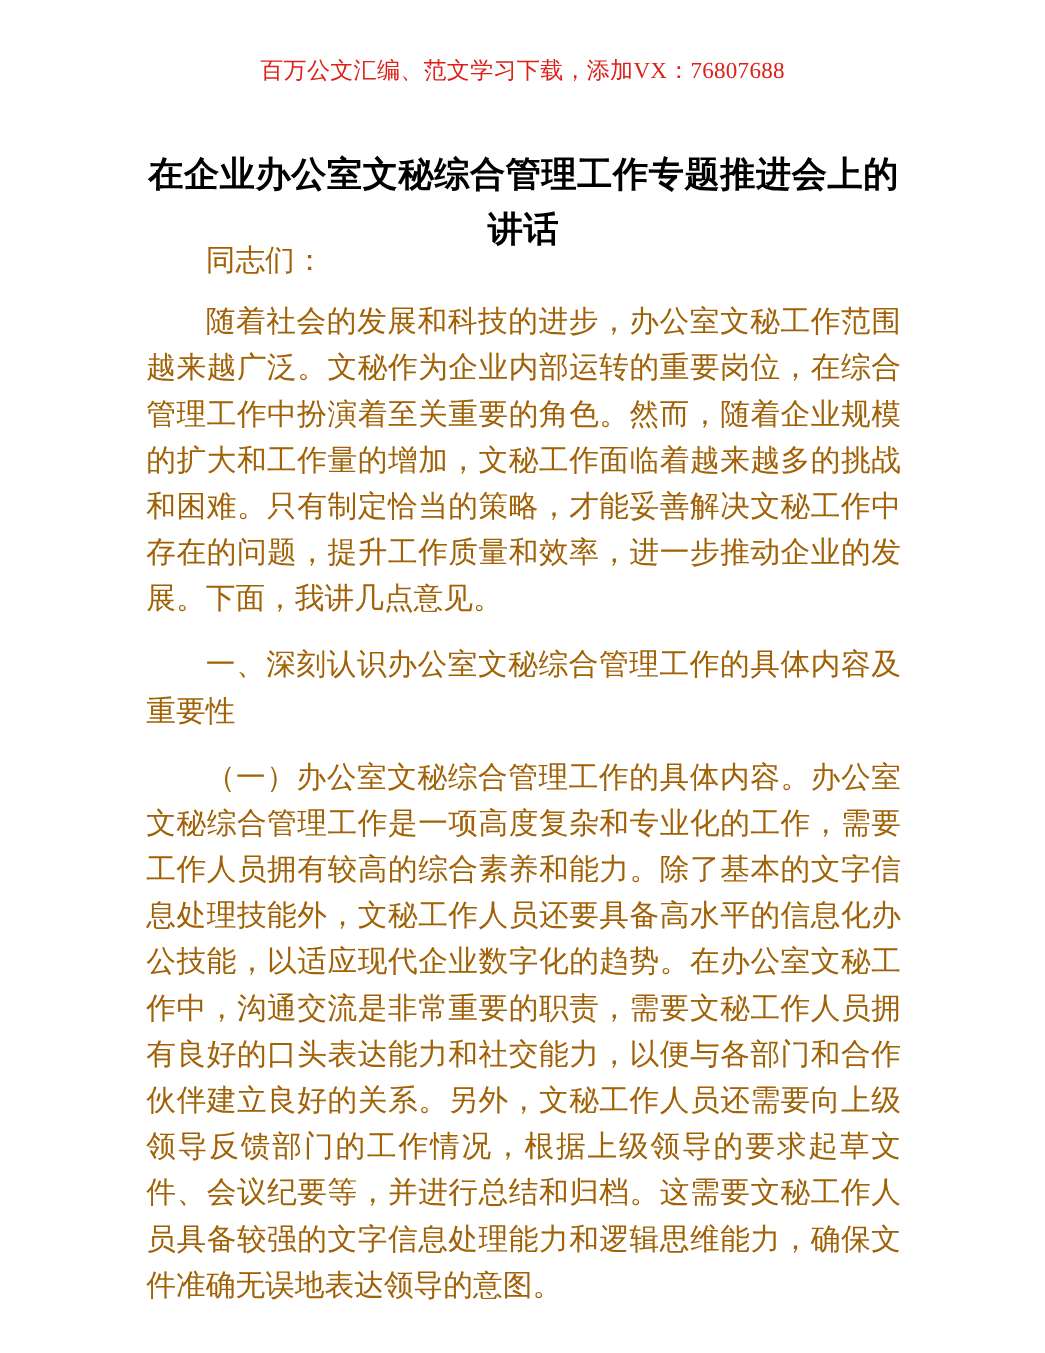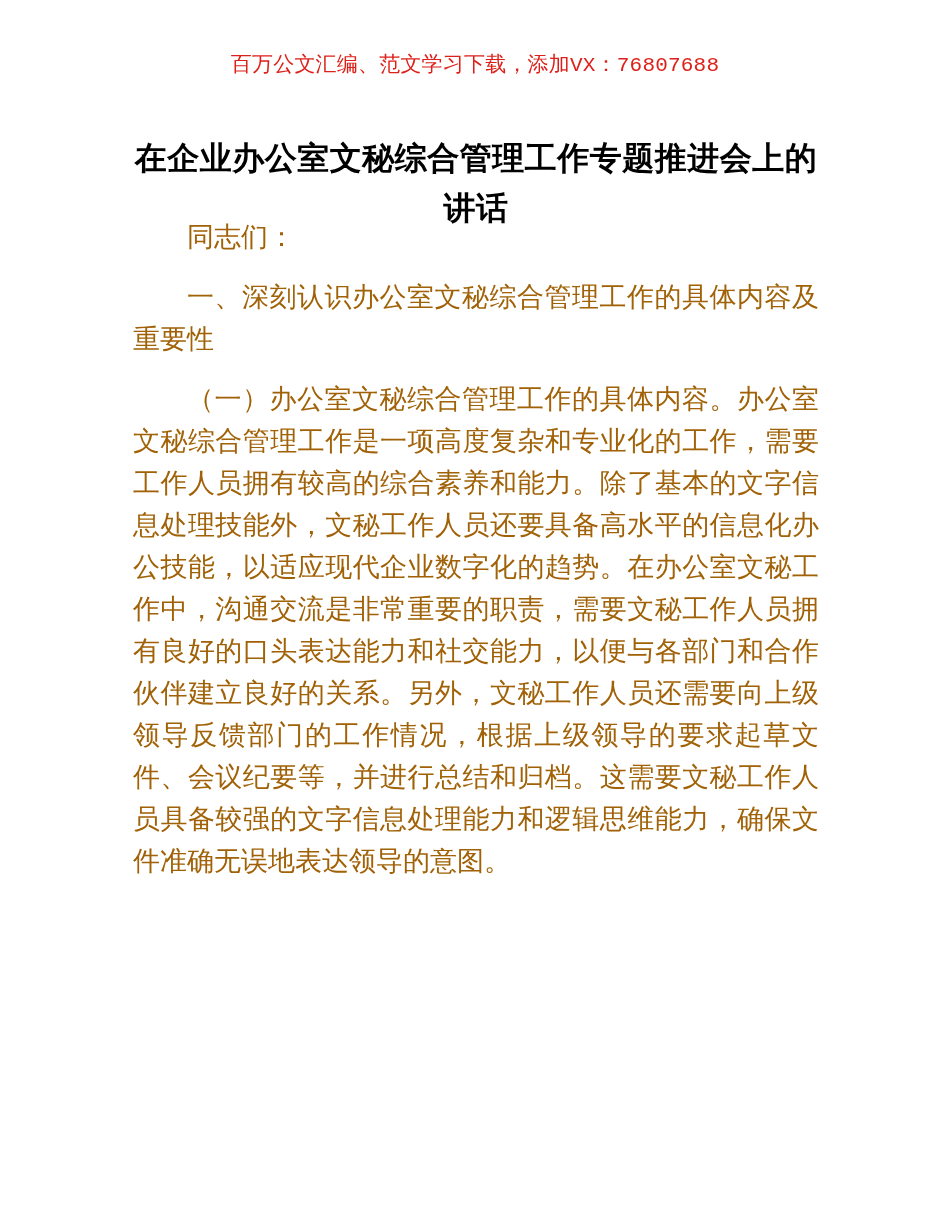--- a/index.html
+++ b/index.html
@@ -25,21 +25,21 @@
     position: absolute;
     top: 50px;
     left: 0;
     width: 950px;
     text-align: center;
     color: #dd2019;
     font-size: 21px;
     font-weight: 400;
     letter-spacing: 0.2px;
     white-space: nowrap;
-    font-family: Liberation Mono, monospace;
+    font-family: Liberation Serif, serif;
   }
   .doc-title {
     position: absolute;
     top: 112px;
     left: 133px;
     width: 686px;
     text-align: center;
     font-size: 32px;
     font-weight: 700;
     line-height: 50px;
@@ -79,20 +79,21 @@
 <div class="page">
 
   <div class="promo-header">百万公文汇编、范文学习下载，添加VX：76807688</div>
 
   <h1 class="doc-title">在企业办公室文秘综合管理工作专题推进会上的讲话</h1>
 
   <div class="body-area">
 
     <p class="para salutation">同志们：</p>
 
+    <p class="para">随着社会的发展和科技的进步，办公室文秘工作范围越来越广泛。文秘作为企业内部运转的重要岗位，在综合管理工作中扮演着至关重要的角色。然而，随着企业规模的扩大和工作量的增加，文秘工作面临着越来越多的挑战和困难。只有制定恰当的策略，才能妥善解决文秘工作中存在的问题，提升工作质量和效率，进一步推动企业的发展。下面，我讲几点意见。</p>
 
     <p class="para spaced">一、深刻认识办公室文秘综合管理工作的具体内容及重要性</p>
 
     <p class="para spaced">（一）办公室文秘综合管理工作的具体内容。办公室文秘综合管理工作是一项高度复杂和专业化的工作，需要工作人员拥有较高的综合素养和能力。除了基本的文字信息处理技能外，文秘工作人员还要具备高水平的信息化办公技能，以适应现代企业数字化的趋势。在办公室文秘工作中，沟通交流是非常重要的职责，需要文秘工作人员拥有良好的口头表达能力和社交能力，以便与各部门和合作伙伴建立良好的关系。另外，文秘工作人员还需要向上级领导反馈部门的工作情况，根据上级领导的要求起草文件、会议纪要等，并进行总结和归档。这需要文秘工作人员具备较强的文字信息处理能力和逻辑思维能力，确保文件准确无误地表达领导的意图。</p>
 
   </div>
 
 </div>
 
 </body></html>

